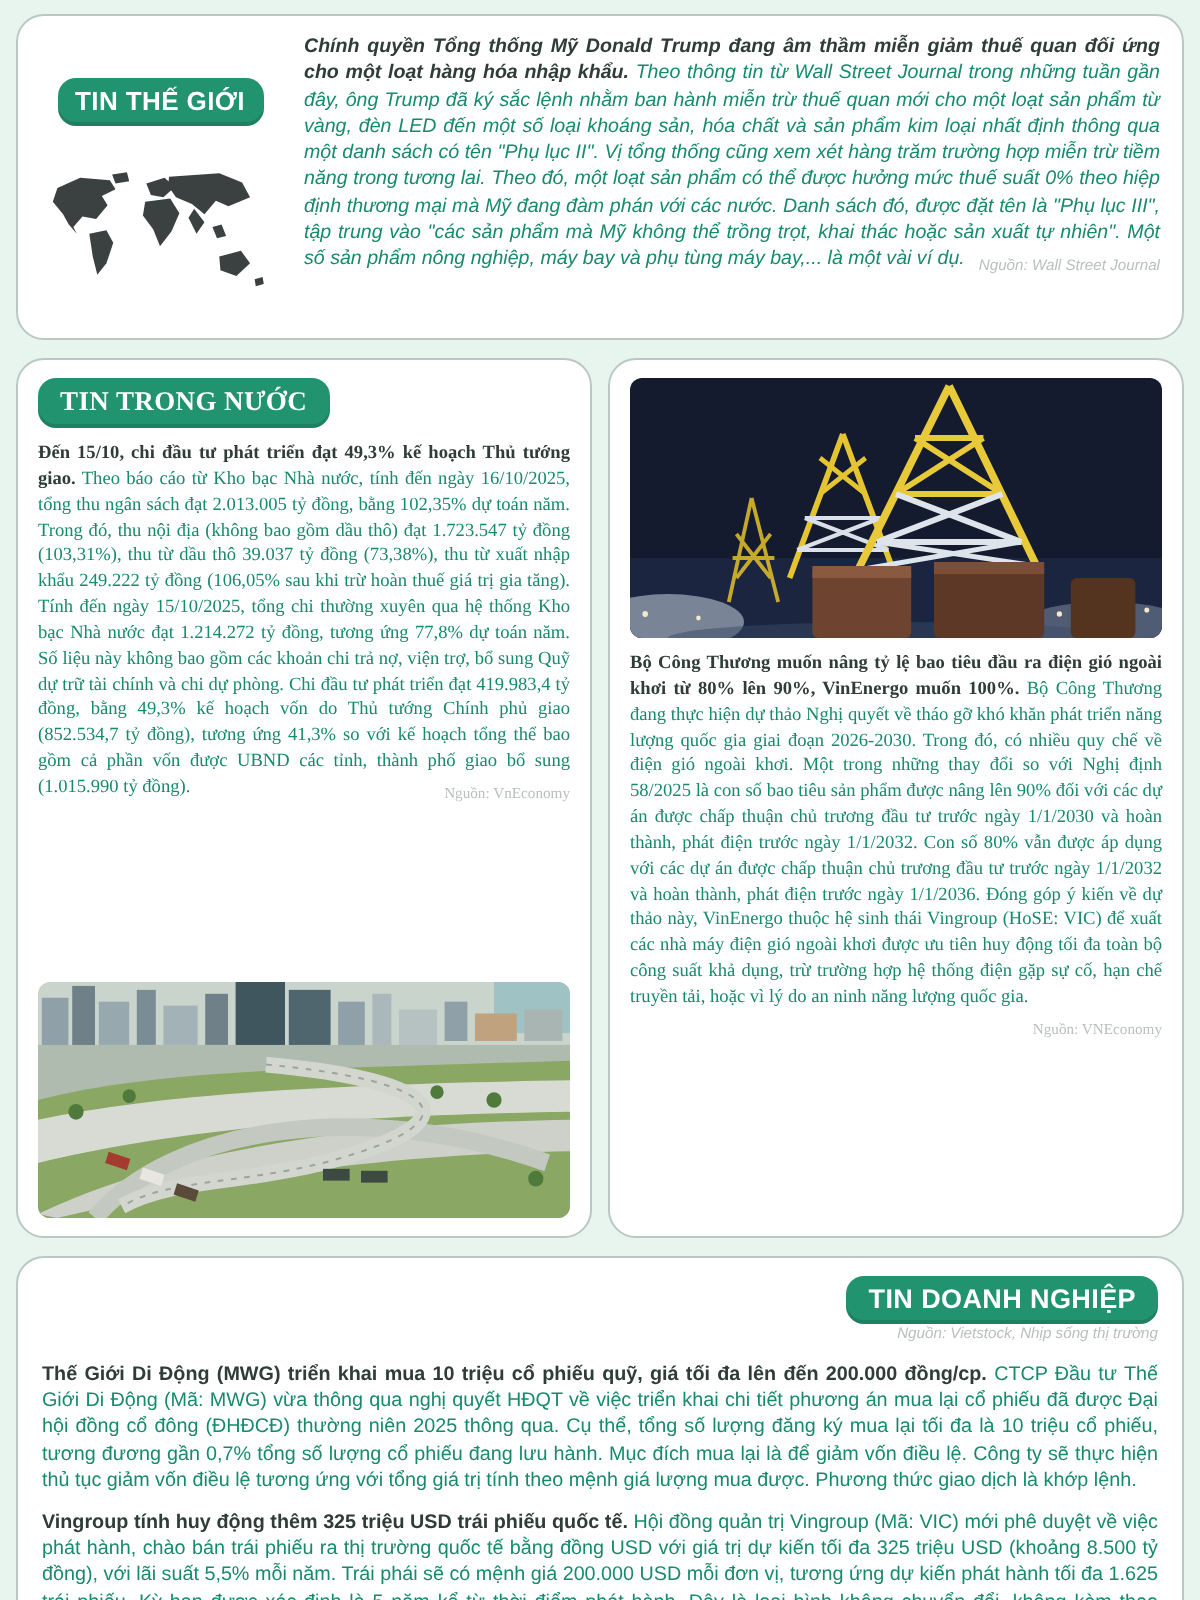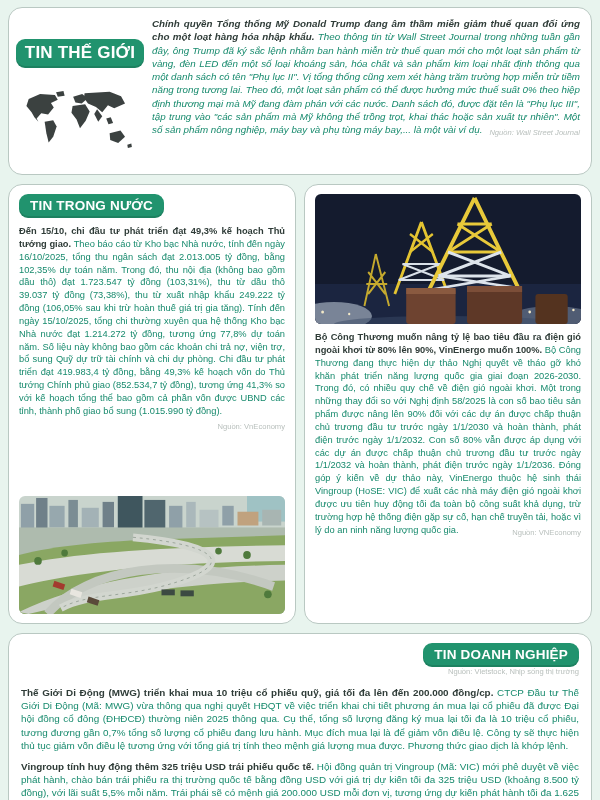--- a/index.html
+++ b/index.html
@@ -44,48 +44,49 @@
   .card-world{
     display:flex;gap:12px;
     padding:9px 11px 10px 11px;
     margin-bottom:9px;
   }
   .world-left{
     width:120px;flex-shrink:0;
     display:flex;flex-direction:column;align-items:center;
     padding-top:22px;
   }
-  .world-left .badge{font-size:17px;padding:4px 9px 5px 9px;}
+  .world-left .badge{font-size:13px;padding:4px 9px 5px 9px;}
   .worldmap{margin-top:14px;width:114px;height:82px;}
   .card-world .para{flex:1;font-size:9.8px;line-height:13.3px;font-style:italic;}
   
   .row{display:flex;gap:8px;margin-bottom:9px;}
   .card-dom{
     width:330px;height:440px;
     padding:9px 10px;
     display:flex;flex-direction:column;
     overflow:hidden;
+    font-family:Liberation Serif, serif;
   }
   .card-dom .badge{align-self:flex-start;margin-bottom:7px;}
   .card-dom .para{font-size:9.3px;line-height:12.85px;}
   .photo{
     border-radius:6px;overflow:hidden;flex-shrink:0;
     line-height:0;
   }
   .photo svg{display:block;width:100%;height:100%;}
   .photo-highway{margin-top:auto;height:118px;}
   .photo-wind{height:130px;margin-bottom:7px;}
   
   .card-biz{padding:9px 12px 12px 12px;}
   .biz-head{
     display:flex;justify-content:space-between;align-items:flex-end;
     margin-bottom:7px;
     flex-direction:column;
   }
-  .biz-src{color:#b8bfbc;font-size:7.6px;padding-bottom:3px;}
+  .biz-src{color:#b8bfbc;font-size:7.6px;padding-bottom:3px;font-style:italic;}
   .card-biz .para{font-size:9.9px;line-height:13.2px;margin-bottom:8px;}
 </style>
 </head>
 <body>
 
 <div class="page">
 
   <div class="card card-world">
     <div class="world-left">
       <span class="badge">TIN THẾ GIỚI</span>

